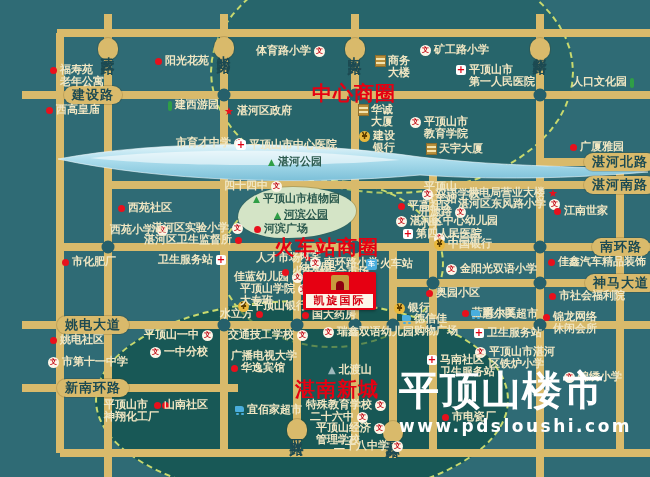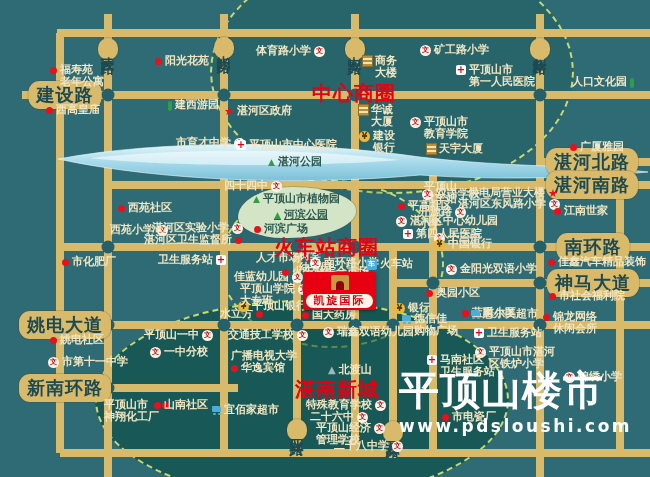--- a/index.html
+++ b/index.html
@@ -18,21 +18,21 @@
         transform:translate(-50%,-50%);}
   
   #river{position:absolute;left:0;top:0;pointer-events:none;}
   
   .park-blob{position:absolute;left:238px;top:187px;width:118px;height:51px;background:#d4e4c6;
         border-radius:48% 55% 60% 40% / 62% 48% 55% 42%;box-shadow:0 0 0 1px rgba(60,90,60,.25);}
   
   .cap{position:absolute;background:#d9ba6b;color:#1c4a52;font-weight:700;
        display:flex;align-items:center;justify-content:center;border-radius:11px;
        transform:translate(-50%,-50%);box-shadow:0 0 0 1px rgba(70,50,10,.18);white-space:nowrap;}
-  .cap.h{height:28px;padding:0 8px;font-size:18px;letter-spacing:1px;}
+  .cap.h{height:18px;padding:0 8px;font-size:13px;letter-spacing:1px;margin-left:28px;}
   .cap.v{width:20px;padding:8px 0;font-size:14px;letter-spacing:2px;
          writing-mode:vertical-rl;text-orientation:upright;}
   
   .lm{position:absolute;display:flex;align-items:flex-start;gap:3px;color:#f0e6c2;
       font-size:11px;font-weight:600;line-height:1.12;white-space:nowrap;}
   .lm.dark{color:#2d5b4f;}
   .lm .tx{display:flex;flex-direction:column;}
   .ic{flex:0 0 auto;display:inline-block;margin-top:1px;position:relative;}
   .i-dot{width:7px;height:7px;border-radius:50%;background:#e8101c;margin-top:3px;}
   .i-star{color:#e8101c;font-size:11px;line-height:11px;}
@@ -63,21 +63,21 @@
   .zone-label{position:absolute;color:#e60012;font-weight:800;font-size:20px;
               letter-spacing:1px;white-space:nowrap;}
   
   .project{position:absolute;left:303px;top:272px;width:73px;height:38px;background:#e60012;
            border-radius:2px;box-shadow:0 1px 3px rgba(0,0,0,.35);}
   .arch{position:absolute;left:50%;top:3px;transform:translateX(-50%);width:18px;height:15px;
         background:#c79a3d;border-radius:2px 2px 0 0;}
   .arch::after{content:"";position:absolute;left:5px;bottom:0;width:8px;height:9px;
         background:#8d0010;border-radius:4px 4px 0 0;}
   .project .banner{position:absolute;left:3px;right:3px;bottom:2px;height:14px;background:#fdf6e8;
-        border-radius:7px;color:#d40011;font-size:11px;font-weight:800;letter-spacing:2px;
+        border-radius:0;color:#d40011;font-size:11px;font-weight:800;letter-spacing:2px;
         text-align:center;line-height:14px;}
   
   .logo{position:absolute;left:399px;top:369px;width:250px;color:#fff;}
   .logo .t{font-size:40px;font-weight:800;letter-spacing:1px;line-height:1.05;}
   .logo .u{margin-top:5px;font-size:17px;font-weight:700;letter-spacing:2.5px;}
 </style>
 </head>
 <body>
 
 <div id="map">
@@ -198,21 +198,21 @@
           <span>体育路小学</span>
         </span>
         <span class="ic i-school"></span>
       </div>
       <div class="lm" style="left: 236px; top: 139px;">
         <span class="ic i-hosp"></span>
         <span class="tx">
           <span>平顶山市中心医院</span>
         </span>
       </div>
-      <div class="lm" style="left: 363px; top: 55px;">
+      <div class="lm" style="left: 376px; top: 55px;">
         <span class="ic i-bldg"></span>
         <span class="tx">
           <span>商务</span>
           <span>大楼</span>
         </span>
       </div>
       <div class="lm" style="left: 359px; top: 104px;">
         <span class="ic i-bldg"></span>
         <span class="tx">
           <span>华诚</span>
@@ -550,21 +550,21 @@
           <span>管理学校</span>
         </span>
         <span class="ic i-school"></span>
       </div>
       <div class="lm" style="left: 334px; top: 440px;">
         <span class="tx">
           <span>二十八中学</span>
         </span>
         <span class="ic i-school"></span>
       </div>
-      <div class="lm" style="left: 212px; top: 404px;">
+      <div class="lm" style="left: 235px; top: 404px;">
         <span class="ic i-cart"></span>
         <span class="tx">
           <span>宜佰家超市</span>
         </span>
       </div>
       <div class="lm" style="left: 50px; top: 334px;">
         <span class="ic i-dot"></span>
         <span class="tx">
           <span>姚电社区</span>
         </span>

